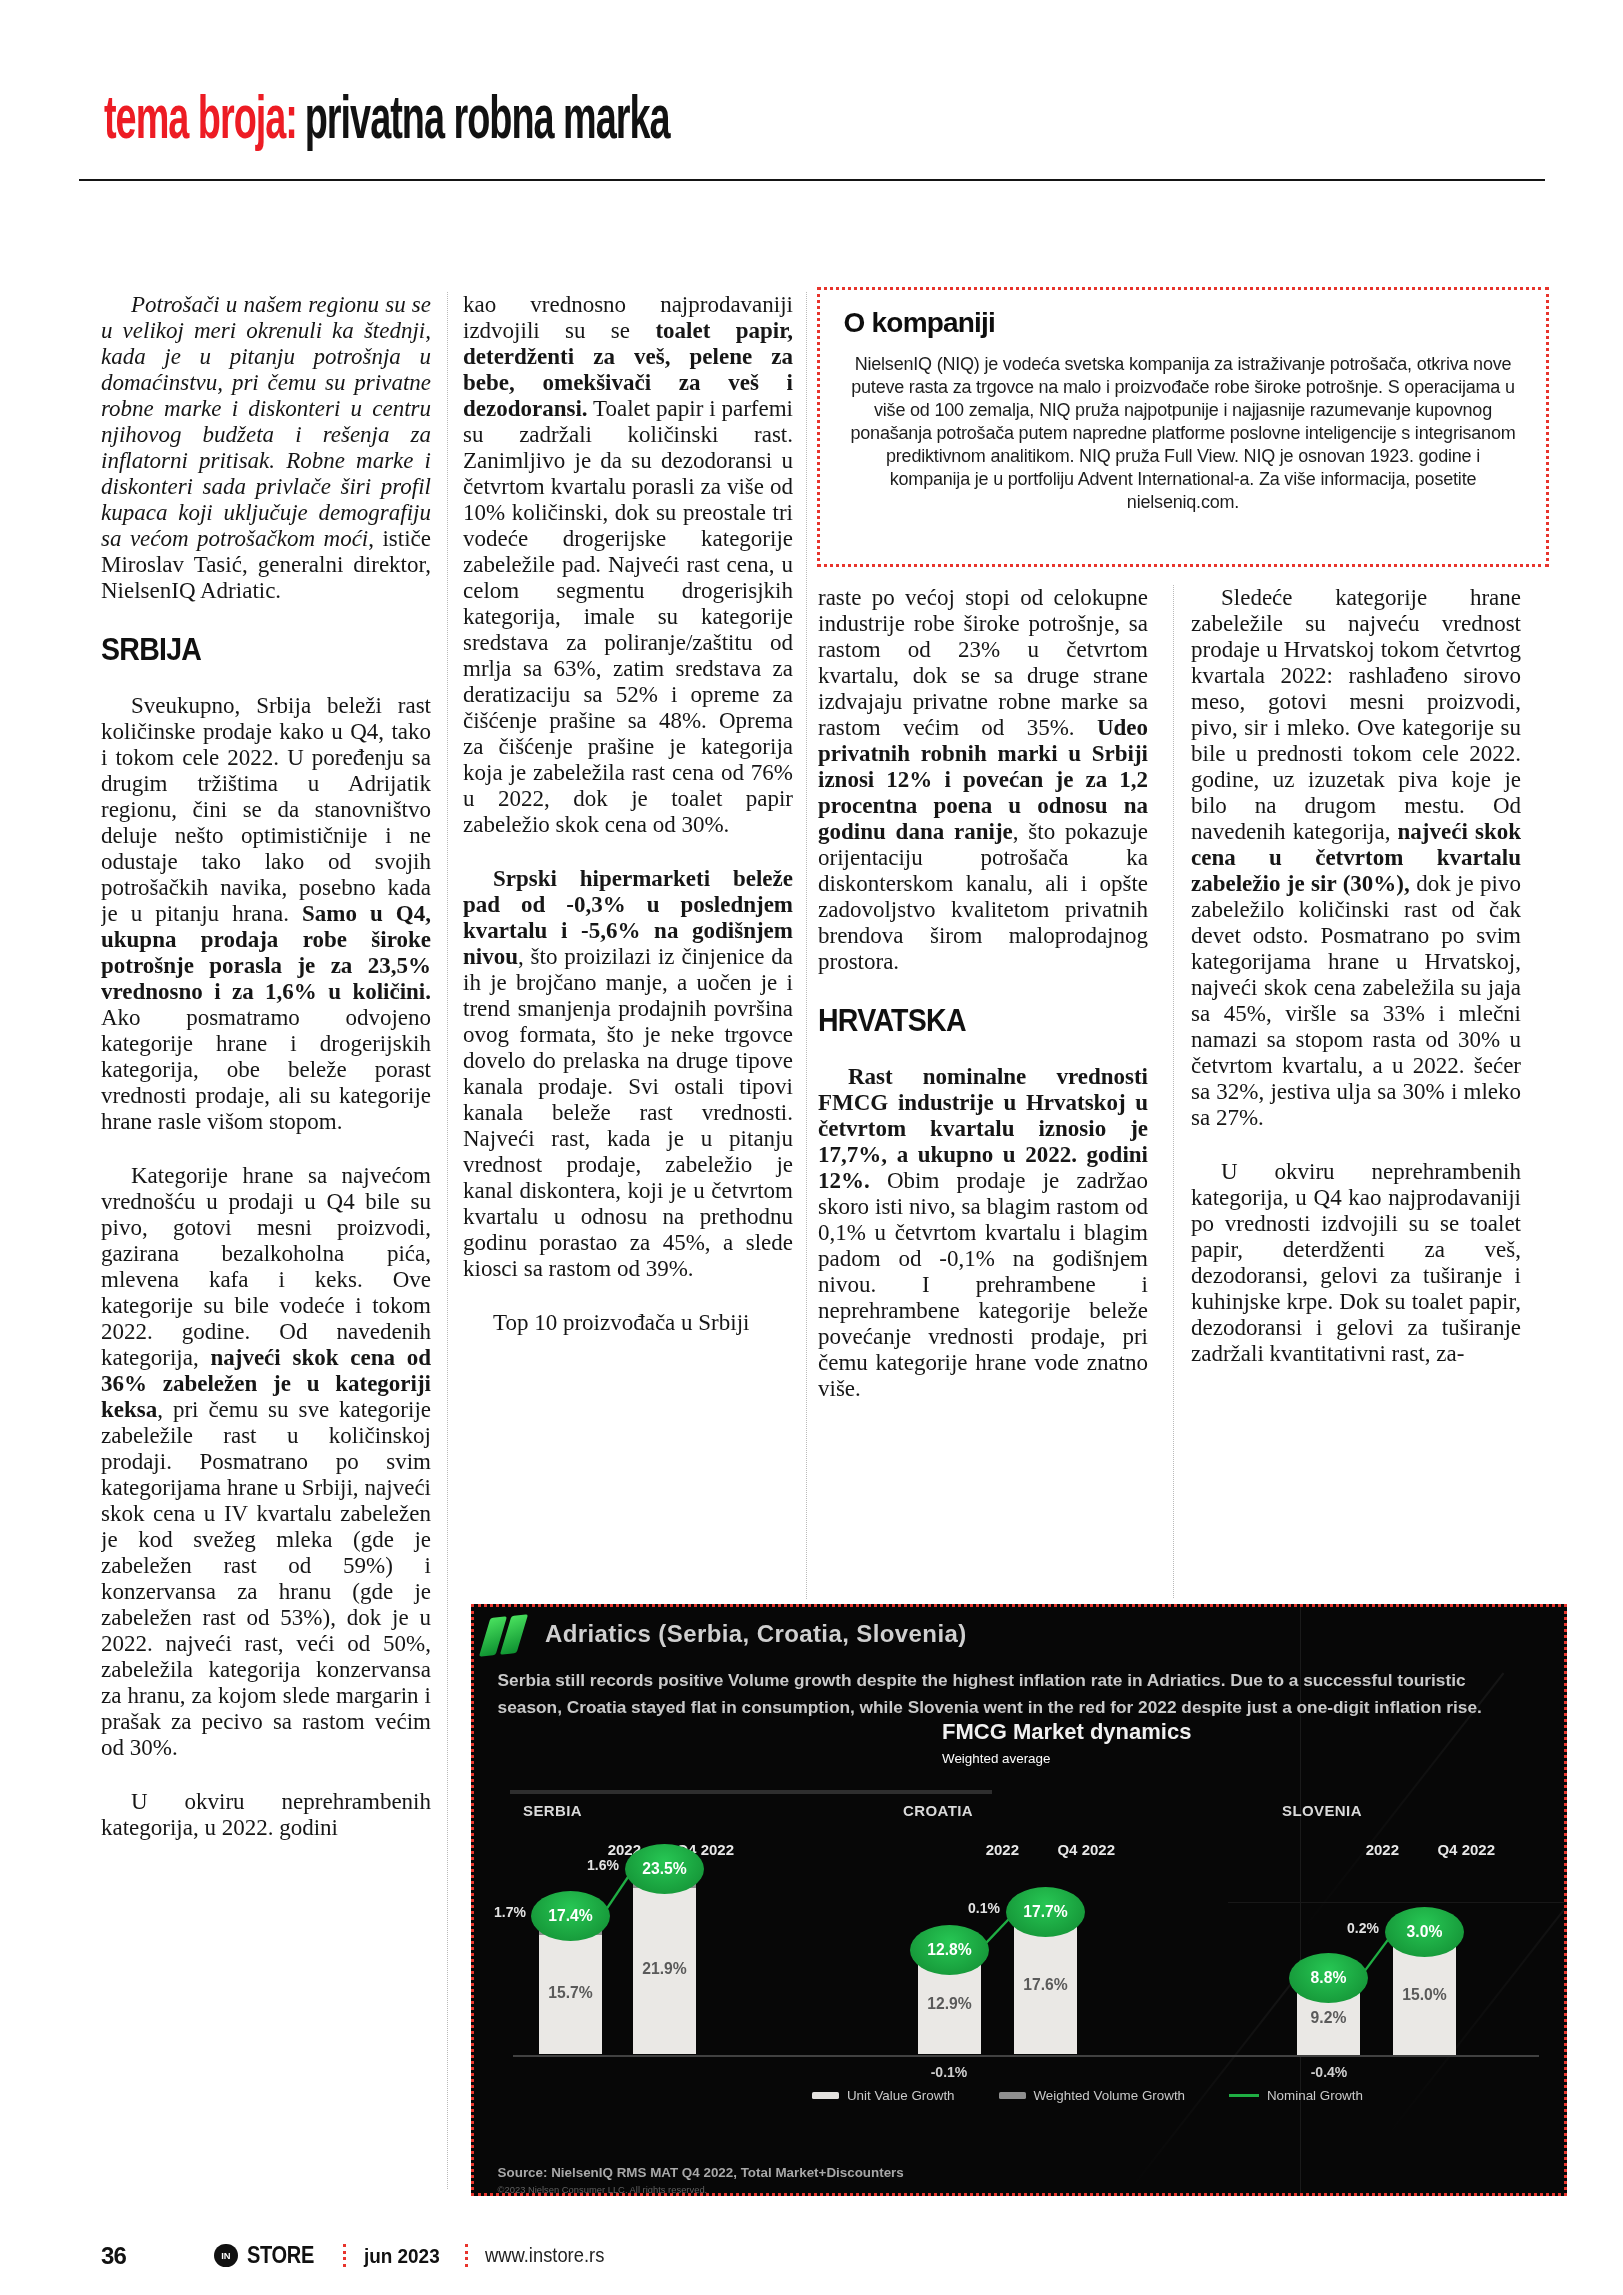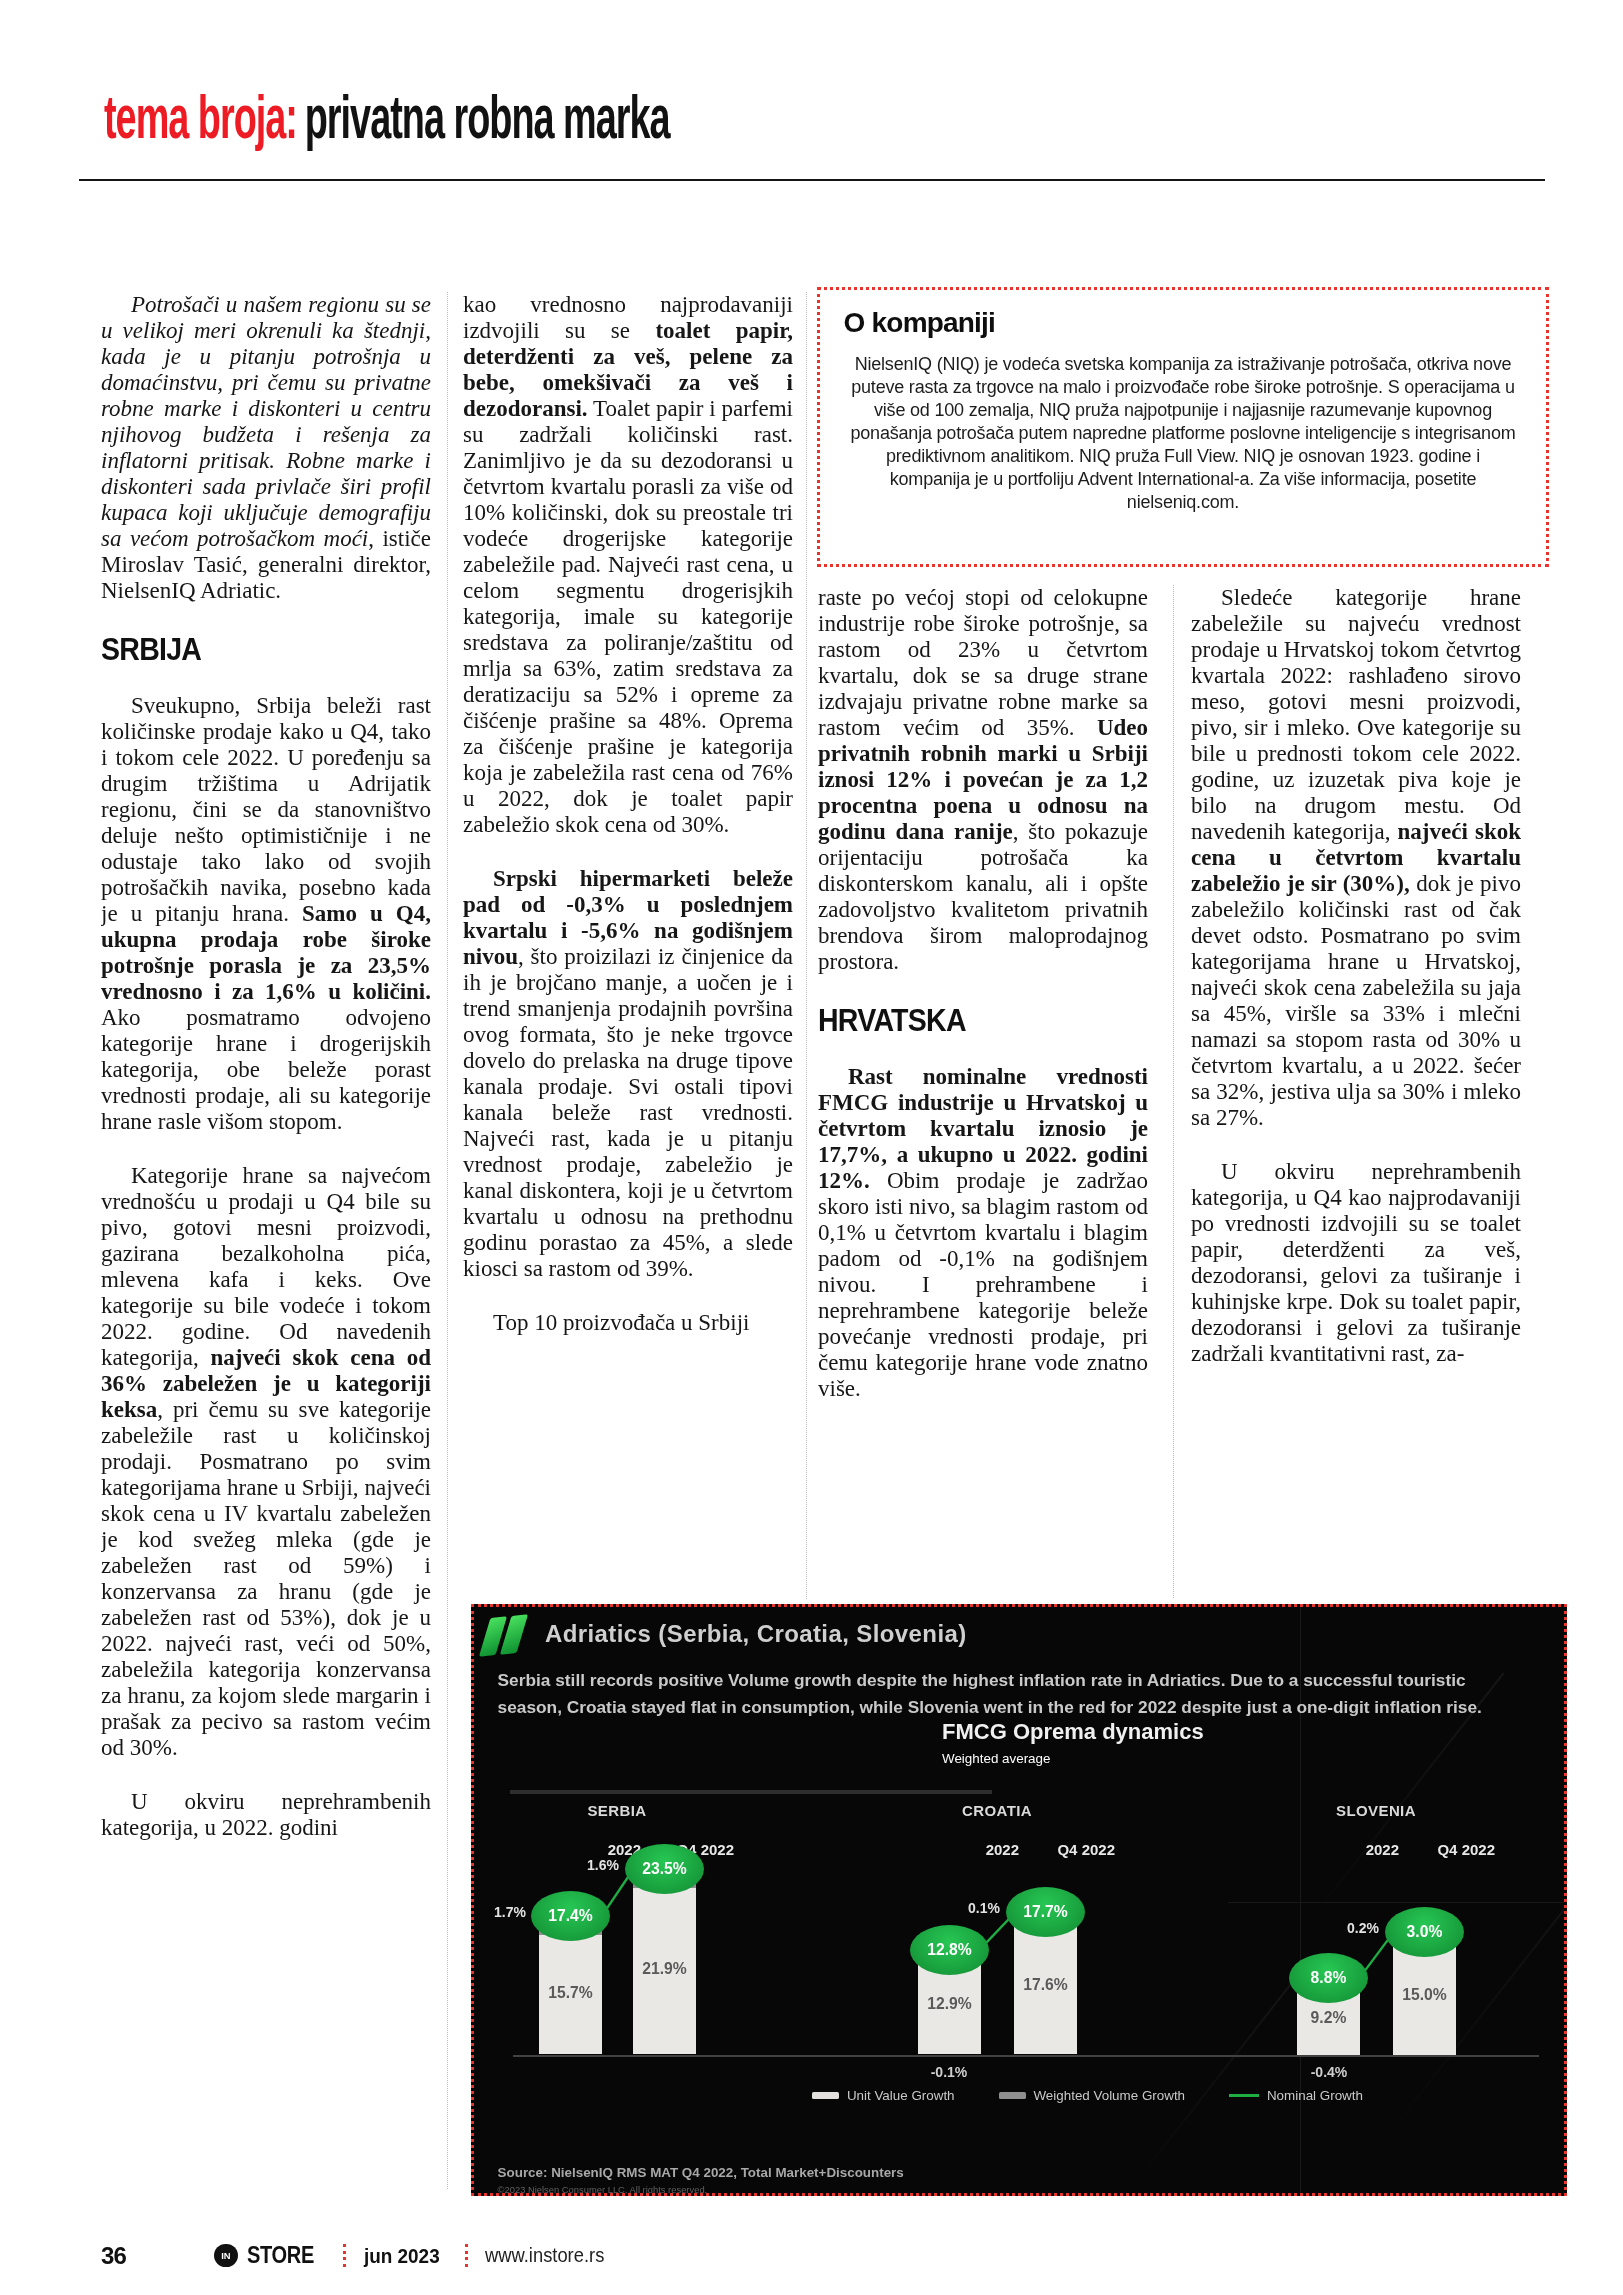--- a/index.html
+++ b/index.html
@@ -53,21 +53,21 @@
   .chart-main-title{position:absolute;left:468px;top:112px;font-size:22px;font-weight:bold;color:#f0f0f0;}
   .chart-main-sub{position:absolute;left:468px;top:144px;font-size:13.4px;color:#ffffff;}
   .chart-divider{position:absolute;left:36px;top:183px;width:482px;height:3.9px;background:#2e2e2e;}
   .axis{position:absolute;left:39px;top:448px;width:1026px;height:2.4px;background:#414141;}
   .gv{position:absolute;left:826px;top:0;width:0.8px;height:100%;background:#1a1a1a;}
   .gh{position:absolute;left:754px;top:295px;width:342px;height:0.8px;background:#181818;}
   .streak{position:absolute;width:1.6px;background:linear-gradient(rgba(255,255,255,.06),rgba(255,255,255,0));}
   .s1{left:927px;top:31px;height:330px;transform:rotate(38deg);}
   .s2{left:1025px;top:196px;height:377px;transform:rotate(38deg);}
   .s3{left:742px;top:330px;height:283px;transform:rotate(38deg);}
-  .market-label{position:absolute;font-size:15px;font-weight:bold;color:#dadada;text-align:center;letter-spacing:0.4px;}
+  .market-label{position:absolute;font-size:15px;font-weight:bold;color:#dadada;letter-spacing:0.4px;}
   .year-label{position:absolute;font-size:15px;font-weight:bold;color:#e8e8e8;text-align:right;}
   .bar-unit{position:absolute;background:#eae8e5;}
   .bar-volume-cap{position:absolute;background:#8f8f8f;}
   .bar-value-label{position:absolute;text-align:center;font-size:15.7px;font-weight:bold;color:#5a5a5a;}
   .nominal-ellipse{position:absolute;width:79px;height:50px;border-radius:50%;
                    background:radial-gradient(ellipse at 50% 35%,#27c754,#118a31);
                    color:#fff;font-size:15.7px;font-weight:bold;
                    display:flex;align-items:center;justify-content:center;}
   .volume-label{position:absolute;font-size:14px;font-weight:bold;color:#e2e2e2;text-align:right;}
   .volume-label-neg{position:absolute;font-size:14px;font-weight:bold;color:#cfcfcf;text-align:center;}
@@ -143,21 +143,21 @@
     <div class="streak s3"></div>
     <div class="gv"></div>
     <div class="gh"></div>
 
     <div class="chart-logo">
       <span class="leaf l1"></span>
       <span class="leaf l2"></span>
     </div>
     <div class="chart-title">Adriatics (Serbia, Croatia, Slovenia)</div>
     <div class="chart-sub">Serbia still records positive Volume growth despite the highest inflation rate in Adriatics. Due to a successful touristic season, Croatia stayed flat in consumption, while Slovenia went in the red for 2022 despite just a one-digit inflation rise.</div>
-    <div class="chart-main-title">FMCG Oprema dynamics</div>
+    <div class="chart-main-title">FMCG Market dynamics</div>
     <div class="chart-main-sub">Weighted average</div>
     <div class="chart-divider"></div>
 
     <svg id="connector-svg" width="1090" height="586" viewBox="0 0 1388 746">
         <line x1="165" y1="390" x2="200" y2="338"></line>
         <line x1="647" y1="433" x2="685" y2="393"></line>
         <line x1="1130" y1="469" x2="1168" y2="418"></line>
       </svg>
     <div id="plot">
         <div class="market-label" style="left: 49px; top: 195px; width: 188px;">SERBIA</div>

